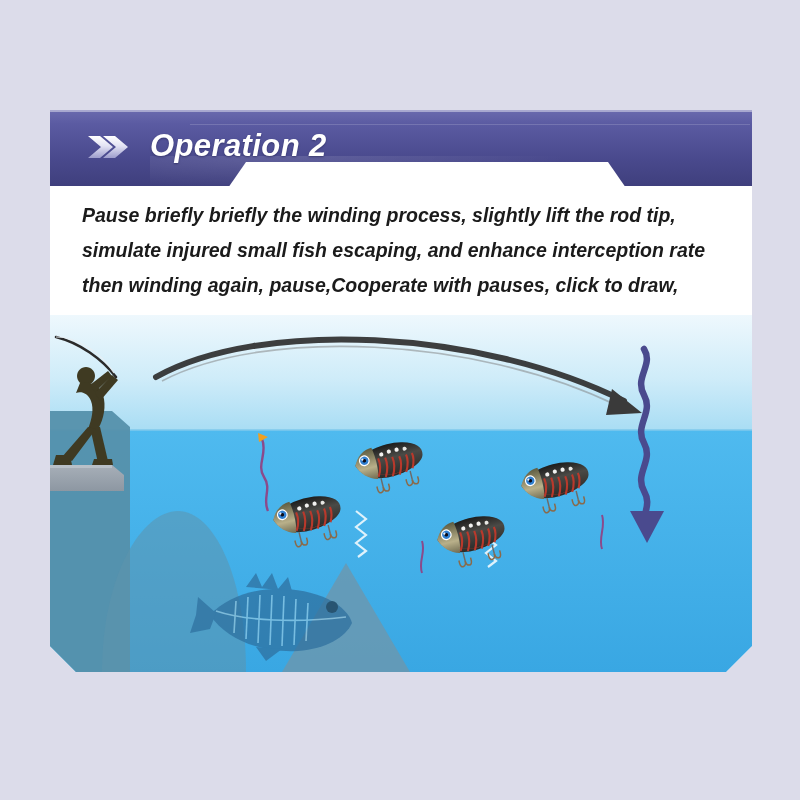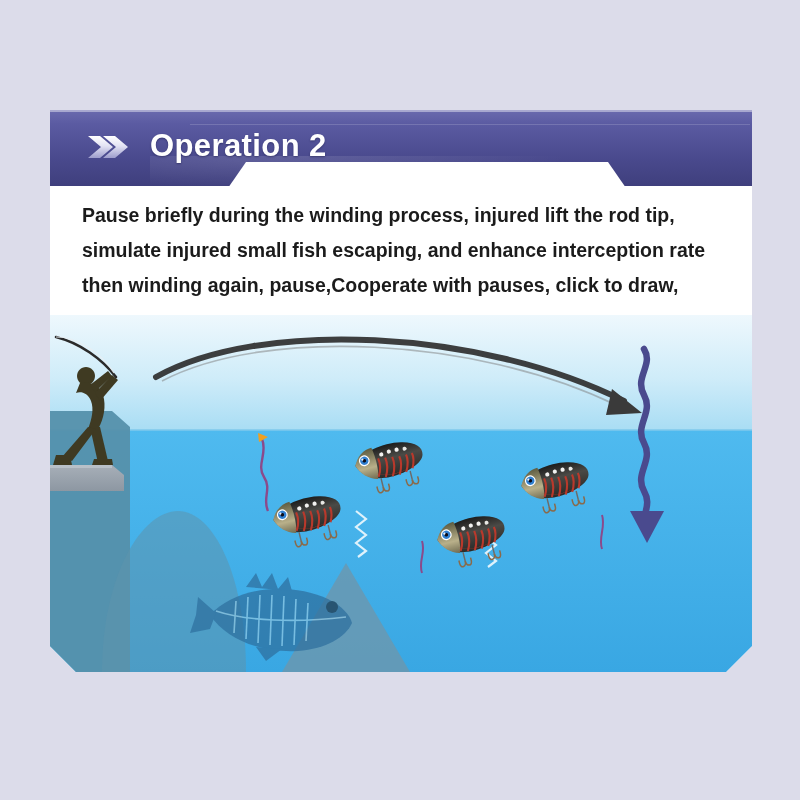--- a/index.html
+++ b/index.html
@@ -12,20 +12,21 @@
     height: 800px;
     background: #dcdcea;
     font-family: "Liberation Sans", sans-serif;
     overflow: hidden;
   }
 
   #root {
     position: relative;
     width: 767px;
     height: 800px;
+    font-style: italic;
   }
 
   
   .card {
     position: absolute;
     left: 50px;
     top: 110px;
     width: 702px;
     height: 562px;
     background: #ffffff;
@@ -144,21 +145,21 @@
           <polygon points="2,4 14,4 27,15 14,26 2,26 15,15" fill="url(#chevGrad)"></polygon>
           <polygon points="17,4 29,4 42,15 29,26 17,26 30,15" fill="url(#chevGrad)"></polygon>
         </svg>
       </div>
 
       <div class="header-title">Operation 2</div>
     </div>
     <div class="header-notch"></div>
 
     <div class="desc">
-      <div class="line">Pause briefly during the winding process, injured lift the rod tip,</div>
+      <div class="line">Pause briefly briefly the winding process, slightly lift the rod tip,</div>
       <div class="line">simulate injured small fish escaping, and enhance interception rate</div>
       <div class="line">then winding again, pause,Cooperate with pauses, click to draw,</div>
     </div>
 
     <div class="scene">
       <svg width="702" height="357" viewBox="0 0 702 357">
         <defs>
           <linearGradient id="skyGrad" x1="0" y1="0" x2="0" y2="1">
             <stop offset="0%" stop-color="#eef8fd"></stop>
             <stop offset="55%" stop-color="#cfecf9"></stop>

